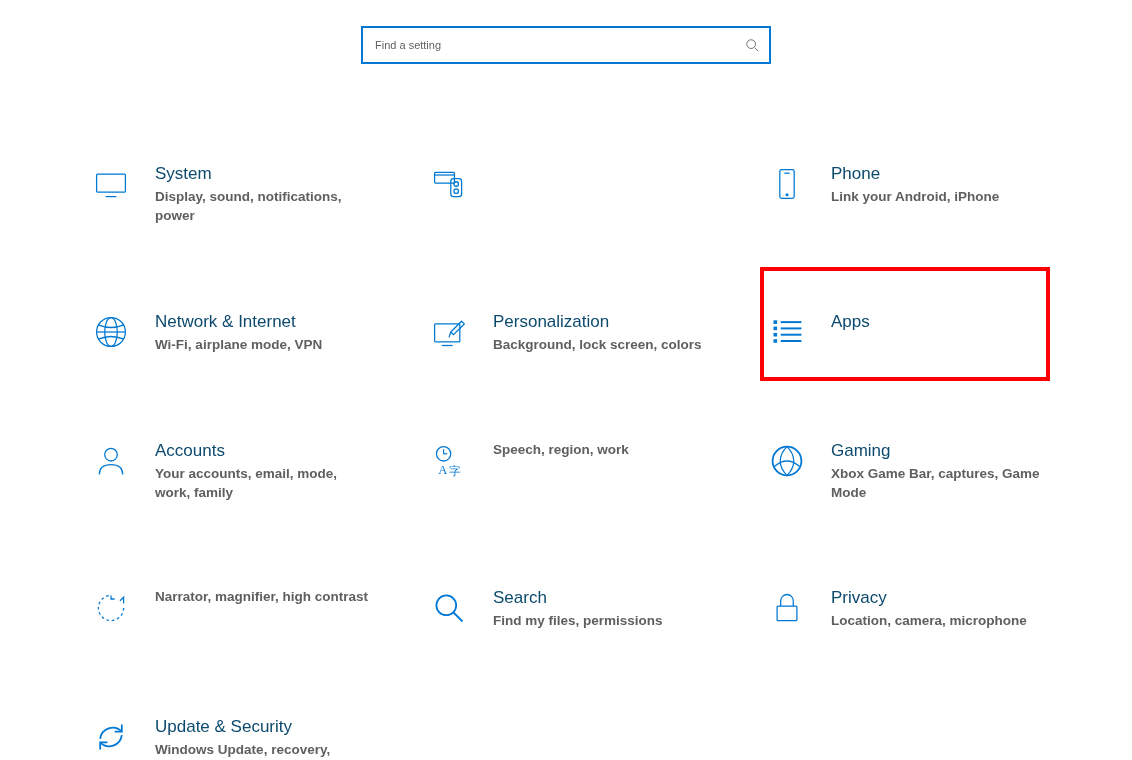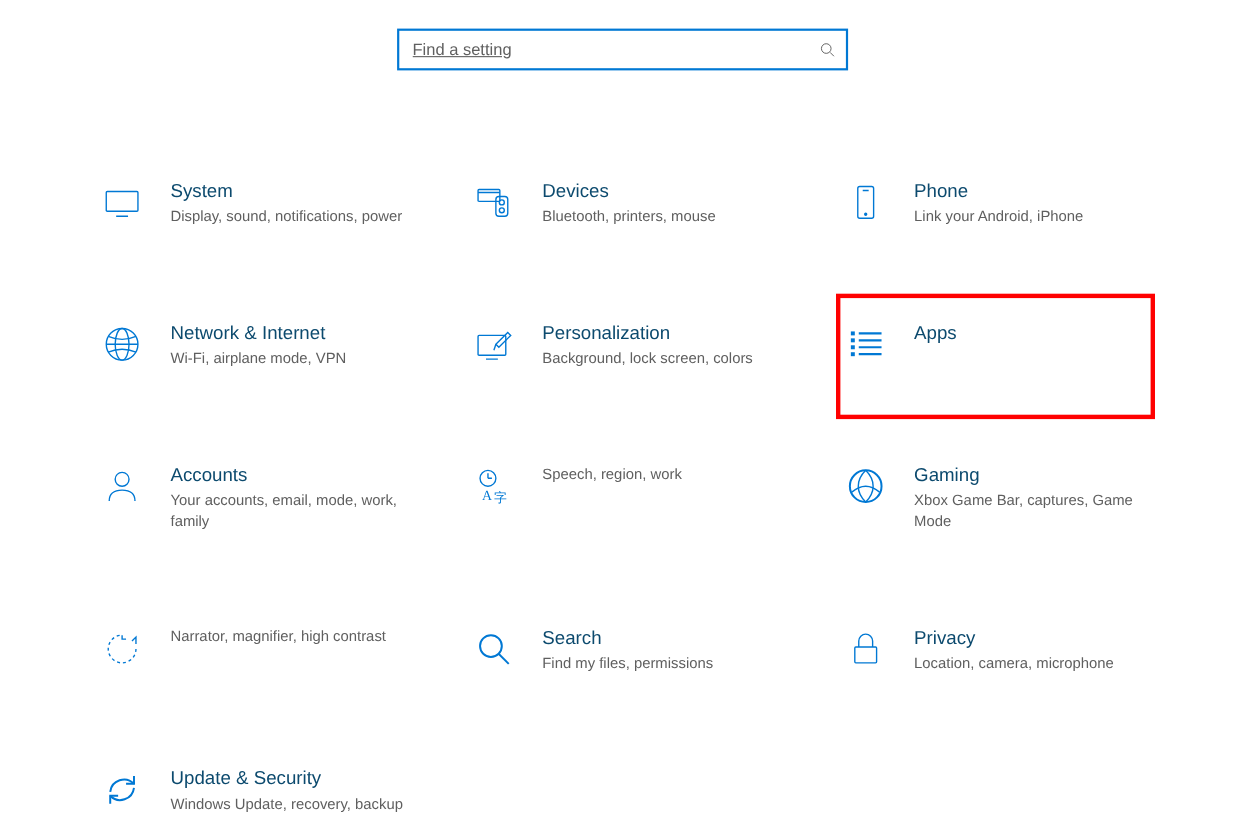--- a/index.html
+++ b/index.html
@@ -26,24 +26,23 @@
     height: 38px;
     border: 2px solid #0078D4;
     display: flex;
     align-items: center;
     padding: 0 10px;
   }
   .search-box input {
     flex: 1;
     border: none;
     outline: none;
-    font-size: 15px;
+    font-size: 11px;
     color: #5f5f5f;
     background: transparent;
-    text-decoration: underline;
   }
   .search-box input::placeholder { color: #5f5f5f; }
   .search-icon {
     width: 14px;
     height: 14px;
     stroke: #5f5f5f;
     fill: none;
   }
   .grid {
     display: grid;
@@ -80,20 +79,21 @@
   .tile-title {
     font-size: 17px;
     font-weight: 400;
     color: #0c4a6e;
     margin-bottom: 4px;
   }
   .tile-sub {
     font-size: 13.5px;
     color: #5f5f5f;
     line-height: 1.4;
+    font-weight: bold;
   }
   .highlight {
     position: absolute;
     border: 4px solid #ff0000;
     left: 760px;
     top: 267px;
     width: 290px;
     height: 114px;
     pointer-events: none;
   }
@@ -131,24 +131,20 @@
     <div class="tile">
       <div class="icon">
         <svg viewBox="0 0 40 40">
           <rect x="4" y="7" width="22" height="12" rx="1"></rect>
           <line x1="4" y1="10" x2="26" y2="10"></line>
           <rect x="22" y="14" width="12" height="20" rx="3"></rect>
           <circle cx="28" cy="20" r="2.5"></circle>
           <circle cx="28" cy="28" r="2.5"></circle>
         </svg>
       </div>
-      <div class="tile-body">
-        <div class="tile-title">Devices</div>
-        <div class="tile-sub">Bluetooth, printers, mouse</div>
-      </div>
     </div>
 
     <div class="tile">
       <div class="icon">
         <svg viewBox="0 0 40 40">
           <rect x="12" y="4" width="16" height="32" rx="2"></rect>
           <line x1="17" y1="8" x2="23" y2="8"></line>
           <circle cx="20" cy="32" r="1" fill="#0078D4"></circle>
         </svg>
       </div>

